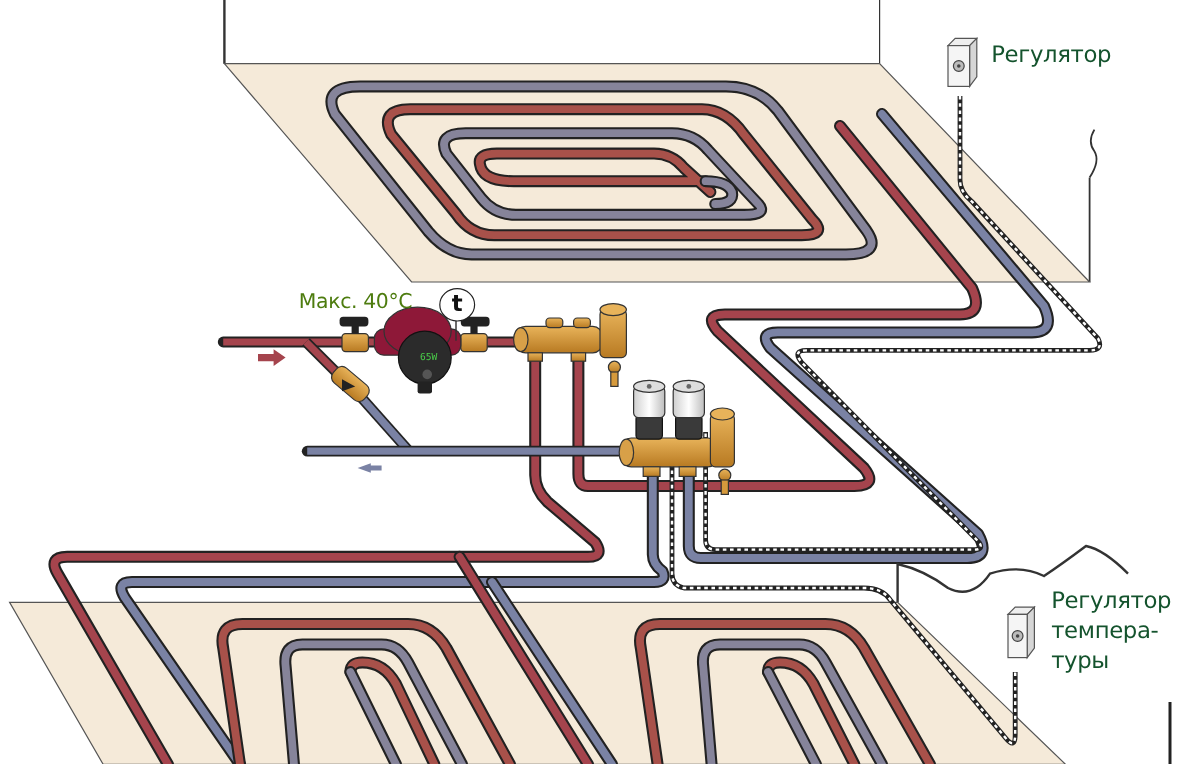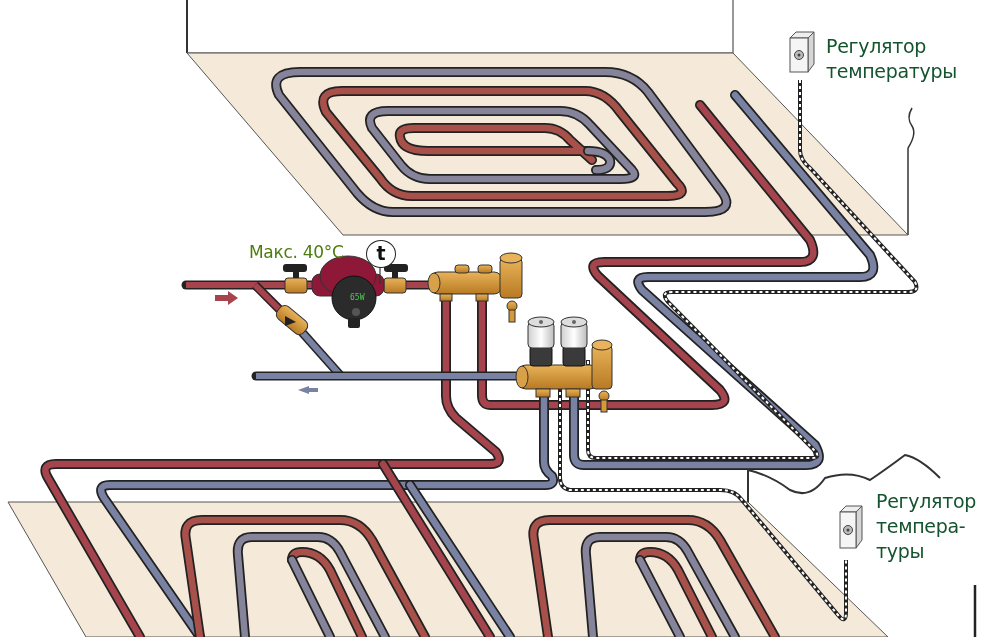--- a/index.html
+++ b/index.html
@@ -203,21 +203,20 @@
     <polygon points="840,512 846,506 862,506 856,512" fill="#eee" stroke="#555"></polygon>
     <polygon points="856,512 862,506 862,540 856,548" fill="#d6d6d6" stroke="#555"></polygon>
     <rect x="840" y="512" width="16" height="36" fill="#f5f5f5" stroke="#555"></rect>
     <circle cx="848" cy="530" r="4.5" fill="#bbb" stroke="#444"></circle>
     <circle cx="848" cy="530" r="1.5" fill="#444"></circle>
   </g>
 </svg>
 
 <div class="label" id="lbl-top">
   <div>Регулятор</div>
-  <div>температуры</div>
 </div>
 
 <div class="label" id="lbl-bottom">
   <div>Регулятор</div>
   <div>темпера-</div>
   <div>туры</div>
 </div>
 
 <div class="label" id="lbl-max">Макс. 40°C</div>
 <div id="t-circle">t</div>

